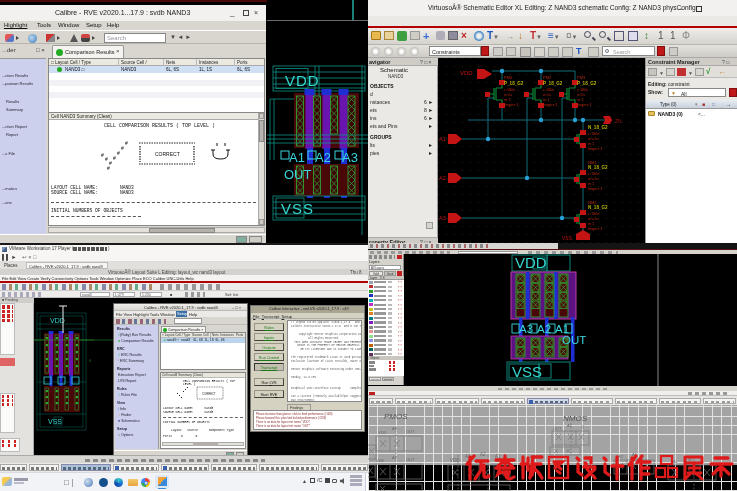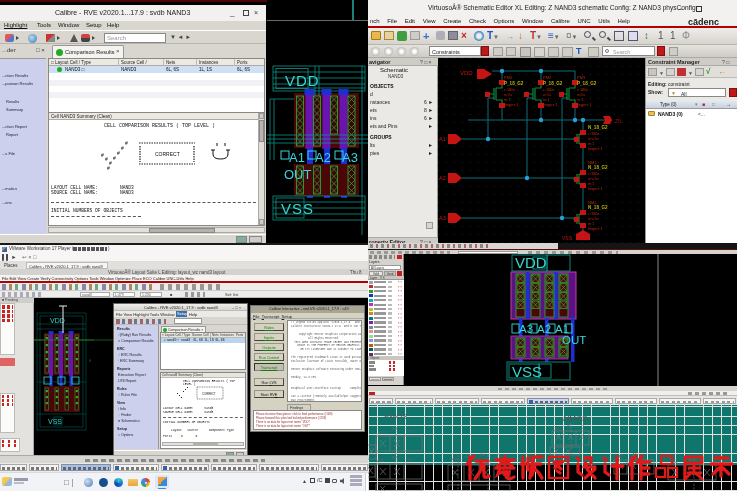--- a/index.html
+++ b/index.html
@@ -241,24 +241,20 @@
 </div>
 
 <div class="abs" style="left:368px;top:0;width:369px;height:250px;background:#ebe9e5;" id="regC">
 
  <div class="abs" style="left:0;top:0;width:369px;height:16px;background:#f2f1ef;">
    <div class="abs" style="left:60px;top:4px;font-size:6.6px;color:#1a1a1a;">VirtuosoÂ® Schematic Editor XL Editing: Z NAND3 schematic  Config: Z NAND3 physConfig</div>
    <div class="abs" style="left:310px;top:4px;font-size:8px;color:#333;">–</div>
    <div class="abs" style="left:328px;top:6px;width:6px;height:6px;border:1.5px solid #333;"></div>
  </div>
 
- <div class="abs" style="left:0;top:16px;width:369px;height:10px;background:#f2f1ef;">
-   <div class="abs t6" style="left:2px;top:2px;color:#111;word-spacing:6px;">nch  File  Edit  View  Create  Check  Options  Window  Calibre  UNC Utils  Help</div>
-   <div class="abs" style="left:320px;top:1px;font-size:9px;font-weight:bold;color:#1a1a1a;">cādenc</div>
- </div>
  <div class="abs" style="left:0;top:26px;width:369px;height:2px;background:#b30000;"></div>
 
  <div class="abs" style="left:0;top:28px;width:369px;height:17px;background:linear-gradient(180deg,#efedea,#d6d3cd);border-bottom:1px solid #b8b5ae;">
    <div class="abs" style="left:3px;top:3px;width:10px;height:9px;background:#e8b84a;border:1px solid #a87818;border-radius:1px;"></div>
    <div class="abs" style="left:16px;top:3px;width:10px;height:9px;background:#e8d29a;border:1px solid #a88838;"></div>
    <div class="abs" style="left:29px;top:3px;width:10px;height:10px;background:#3f9e3f;border-radius:2px;"></div>
    <div class="abs" style="left:42px;top:3px;width:10px;height:9px;background:#cfccc5;border:1px solid #999;"></div>
    <div class="abs" style="left:55px;top:2px;font-size:11px;color:#3a6ed0;font-weight:bold;">+</div>
    <div class="abs" style="left:68px;top:3px;width:9px;height:9px;background:#b0adb8;border-radius:2px;"></div>
    <div class="abs" style="left:80px;top:3px;width:10px;height:9px;background:#8f8c9e;border:1px solid #666;"></div>
@@ -1130,21 +1126,21 @@
 </div>
 
 <style>
 #lsw div{height:4.2px;position:relative;margin:0.3px 1px;}
 #lsw div b{position:absolute;left:0;top:0.5px;width:4px;height:3px;}
 #lsw div i{position:absolute;left:5px;top:0.8px;width:12px;height:2.2px;background:#999;}
 #lsw div u{position:absolute;left:19px;top:0.8px;width:4px;height:2.2px;background:#bbb;}
 #lsw div s{position:absolute;right:1px;top:0;font-size:3px;color:#c02020;font-style:normal;text-decoration:none;}
 </style>
 
-<div class="abs" style="left:368px;top:405px;width:369px;height:60px;background:#0f766e;" id="regF">
+<div class="abs" style="left:368px;top:405px;width:369px;height:60px;background:#a3a3a3;" id="regF">
   <div class="abs" style="left:0;top:0;width:369px;height:86px;background-image:repeating-linear-gradient(0deg,#e2e2df 0 0.8px,transparent 0.8px 9.3px),repeating-linear-gradient(90deg,#e2e2df 0 0.8px,transparent 0.8px 9.3px);"></div>
   <svg class="abs" style="left:0;top:0;" width="369" height="86" viewBox="0 0 369 86">
     <g stroke="#777" stroke-width="0.7" fill="none">
 
       <text x="16" y="14" font-size="8" fill="#555" stroke="none" font-style="italic">PMOS</text>
       <text x="10" y="29" font-size="4" fill="#666" stroke="none">VDD</text>
       <text x="24" y="25" font-size="4" fill="#666" stroke="none">A3</text>
       <text x="38" y="28" font-size="4" fill="#666" stroke="none">OUT</text>
       <rect x="8" y="31" width="46" height="15"></rect>
       <line x1="22" y1="31" x2="22" y2="46"></line>

